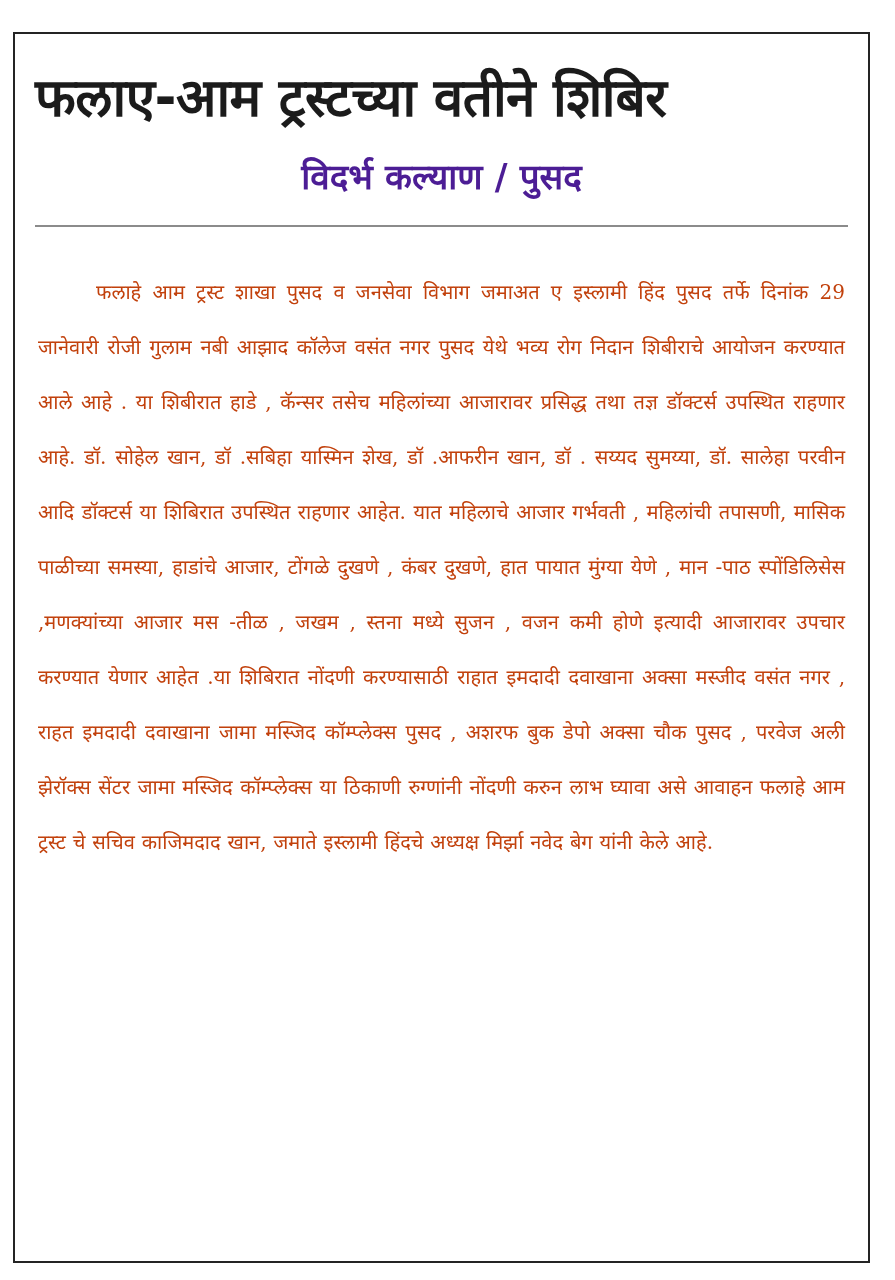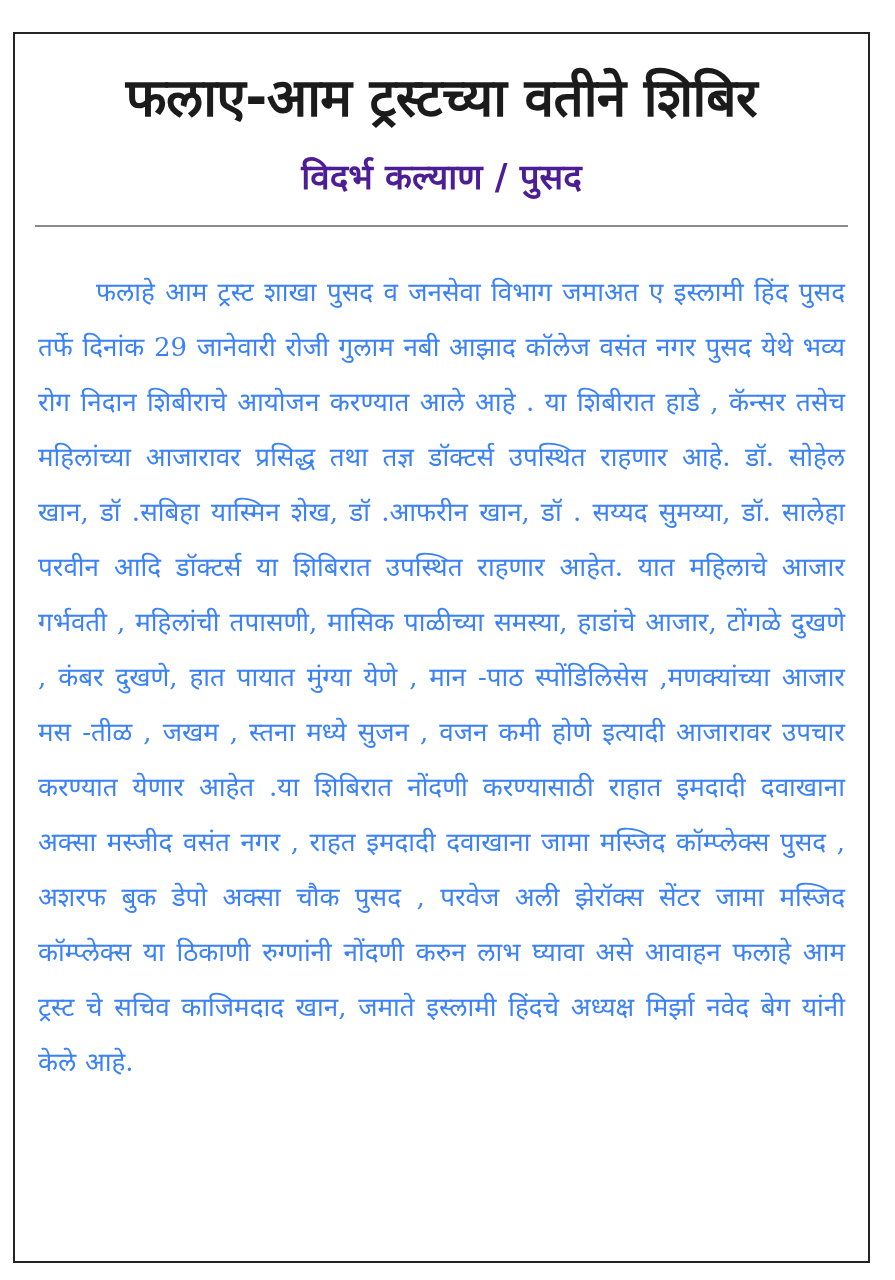--- a/index.html
+++ b/index.html
@@ -35,21 +35,21 @@
     left: 0;
     top: 0;
     right: 0;
     bottom: 0;
     padding: 0 20px;
     box-sizing: border-box;
   }
 
   
   .headline {
-    text-align: center;
+    text-align: left;
     font-family: "DejaVu Sans", "Liberation Sans", sans-serif;
     font-weight: 700;
     font-size: 53px;
     line-height: 1.12;
     color: #1b1b1b;
     letter-spacing: -0.5px;
     margin: 0;
     padding-top: 34px;
     white-space: nowrap;
   }
@@ -73,23 +73,23 @@
     border-top: 2px solid #8b8b8b;
     margin: 27px 0 0 0;
     width: 100%;
   }
 
   
   .article-body {
     margin: 0;
     padding: 38px 3px 0 3px;
     font-family: "DejaVu Serif", "Liberation Serif", serif;
-    font-size: 26px;
+    font-size: 20px;
     line-height: 55px;
-    color: #3b82f6;
+    color: #c2410c;
     text-align: justify;
     text-justify: inter-word;
     text-indent: 58px;
     word-spacing: 0.5px;
     -webkit-hyphens: none;
     hyphens: none;
   }
 </style>
 </head>
 <body>

